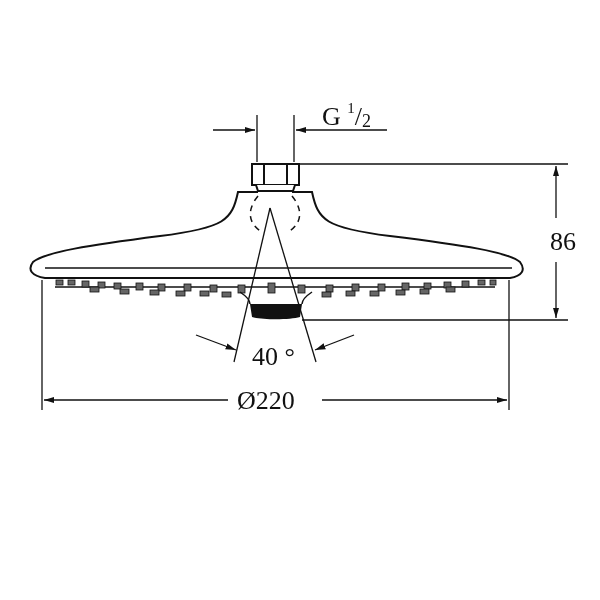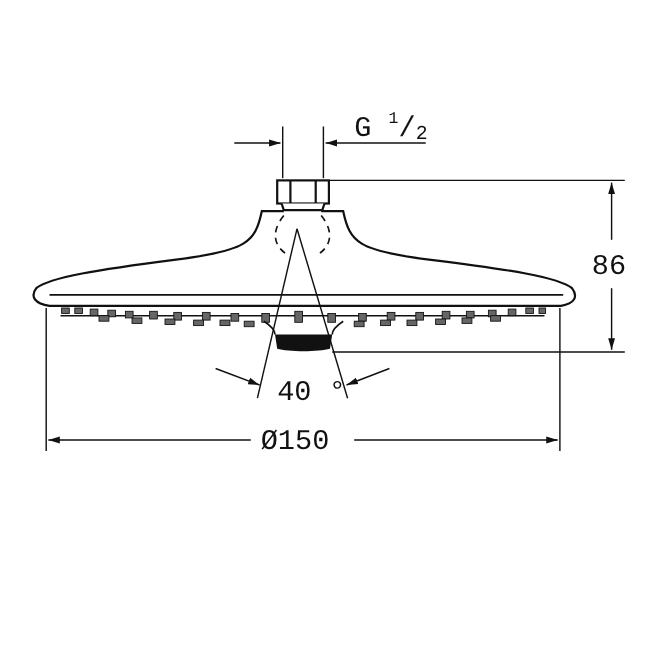--- a/index.html
+++ b/index.html
@@ -1,18 +1,18 @@
 <!DOCTYPE html>
 <html><head>
 <meta charset="utf-8">
 <style>
   html, body { margin: 0; padding: 0; background: #ffffff; }
   body { width: 600px; height: 600px; position: relative; overflow: hidden; }
   #drawing { position: absolute; left: 0; top: 0; }
-  .lbl { position: absolute; font-family: Liberation Mono, monospace; color: #111; white-space: nowrap; line-height: 1; }
+  .lbl { position: absolute; font-family: Liberation Serif, serif; color: #111; white-space: nowrap; line-height: 1; }
   .big { font-size: 26px; }
   .sup { font-size: 15px; position: relative; top: -12px; }
   .sub { font-size: 18px; position: relative; top: 2px; }
 </style>
 </head>
 <body>
 
 <svg id="drawing" width="600" height="600" viewBox="0 0 600 600" xmlns="http://www.w3.org/2000/svg">
   <defs>
     <marker id="arr" viewBox="0 0 10 10" refX="10" refY="5" markerWidth="8" markerHeight="8" orient="auto-start-reverse">
@@ -105,24 +105,24 @@
     <line x1="228" y1="400" x2="44" y2="400" marker-end="url(#arr)"></line>
     <line x1="322" y1="400" x2="507" y2="400" marker-end="url(#arr)"></line>
   </g>
 </svg>
 
 <div class="lbl big" style="left:322px; top:104px;">
   <span>G</span>
   <span class="sup">1</span><span>/</span><span class="sub">2</span>
 </div>
 
-<div class="lbl big" style="left:538px; top:229px;">
+<div class="lbl big" style="left:550px; top:229px;">
   <span>86</span>
 </div>
 
 <div class="lbl big" style="left:252px; top:344px;">
   <span>40</span>
   <span>°</span>
 </div>
 
 <div class="lbl big" style="left:237px; top:388px;">
-  <span>Ø</span><span>150</span>
+  <span>Ø</span><span>220</span>
 </div>
 
 </body></html>

